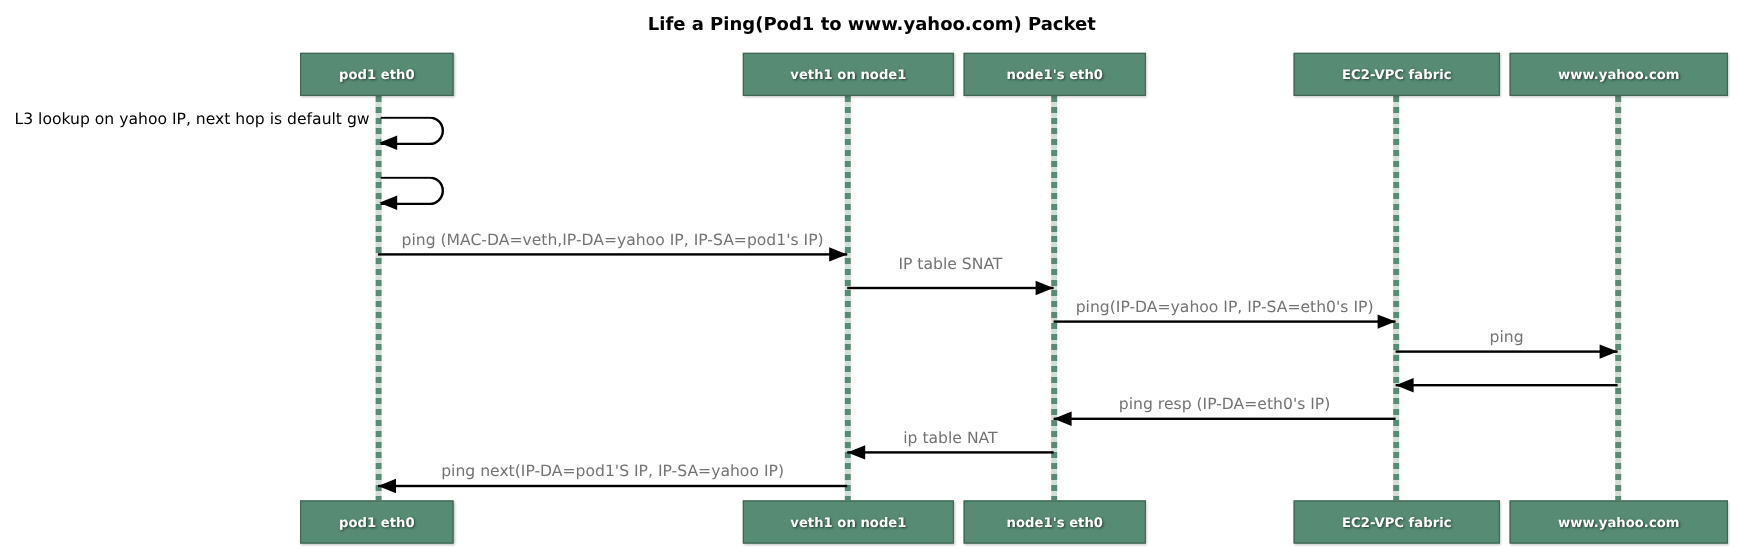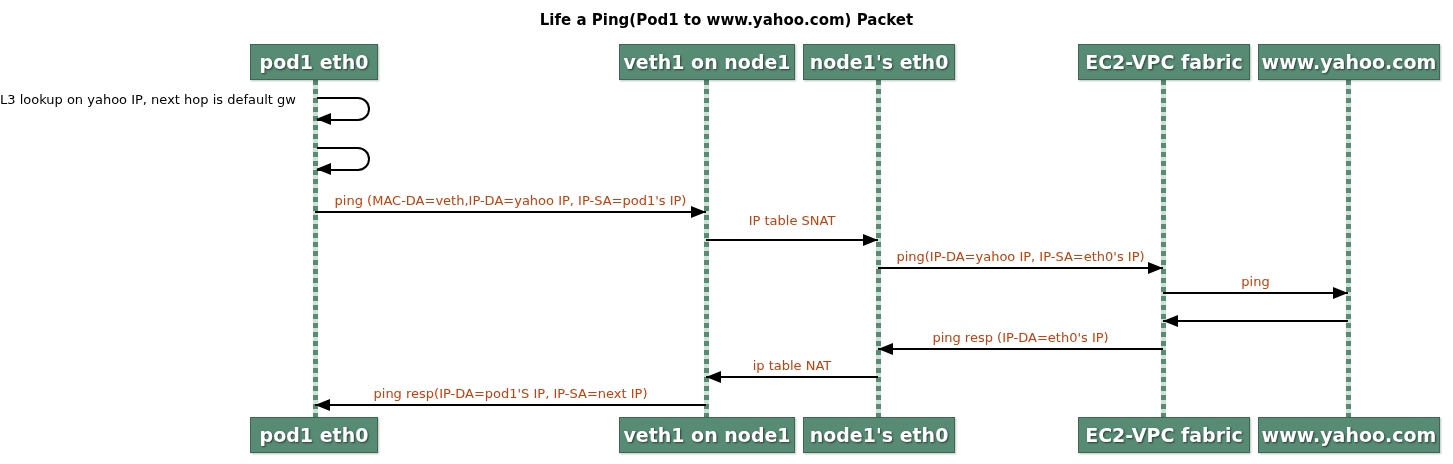--- a/index.html
+++ b/index.html
@@ -11,31 +11,31 @@
     position:absolute;left:0;top:11px;width:100%;text-align:center;
     font-size:15px;font-weight:bold;color:#000;
   }
   .lifeline{
     position:absolute;top:80px;height:337px;width:5px;
     background:repeating-linear-gradient(to bottom,var(--lifeline,#578b74) 0 5px,var(--lifeline-gap,#cfe0d8) 5px 9px);
   }
   .pbox{
     position:absolute;height:36px;box-sizing:border-box;
     background:var(--fill,#578b74);border:1px solid var(--pborder,#3f6654);
-    color:#fff;font-weight:bold;font-size:19px;
+    color:#fff;font-weight:bold;font-size:11px;
     display:flex;align-items:center;justify-content:center;
     text-shadow:1px 1px 2px rgba(0,0,0,0.55);
     box-shadow:1px 1px 2px rgba(0,0,0,0.25);
     white-space:nowrap;
   }
   .mline{position:absolute;height:2px;background:var(--arrow,#000);}
   .head-r{position:absolute;width:0;height:0;border-top:6px solid transparent;border-bottom:6px solid transparent;border-left:15px solid var(--arrow,#000);}
   .head-l{position:absolute;width:0;height:0;border-top:6px solid transparent;border-bottom:6px solid transparent;border-right:15px solid var(--arrow,#000);}
-  .mlabel{position:absolute;text-align:center;font-size:13px;color:#c2410c;white-space:nowrap;}
-  .self-label{position:absolute;left:0;width:308px;text-align:left;font-size:13px;color:#000;white-space:nowrap;}
+  .mlabel{position:absolute;text-align:center;font-size:13px;color:#737373;white-space:nowrap;}
+  .self-label{position:absolute;left:0;width:308px;text-align:right;font-size:13px;color:#000;white-space:nowrap;}
   .self-loop{
     position:absolute;width:53px;height:24px;box-sizing:border-box;
     border:2px solid var(--arrow,#000);border-left:none;
     border-top-right-radius:12px;border-bottom-right-radius:12px;
   }
 </style>
 </head>
 <body>
 
 <div class="diagram">
@@ -87,17 +87,17 @@
   <div class="head-l" style="left:1163px;top:315px"></div>
 
   <div class="mlabel" style="left:878px;width:285px;top:330px">ping resp (IP-DA=eth0's IP)</div>
   <div class="mline" style="left:878px;top:348px;width:285px"></div>
   <div class="head-l" style="left:878px;top:343px"></div>
 
   <div class="mlabel" style="left:706px;width:172px;top:358px">ip table NAT</div>
   <div class="mline" style="left:706px;top:376px;width:172px"></div>
   <div class="head-l" style="left:706px;top:371px"></div>
 
-  <div class="mlabel" style="left:315px;width:391px;top:386px">ping resp(IP-DA=pod1'S IP, IP-SA=next IP)</div>
+  <div class="mlabel" style="left:315px;width:391px;top:386px">ping next(IP-DA=pod1'S IP, IP-SA=yahoo IP)</div>
   <div class="mline" style="left:315px;top:404px;width:391px"></div>
   <div class="head-l" style="left:315px;top:399px"></div>
 
 </div>
 
 </body></html>

